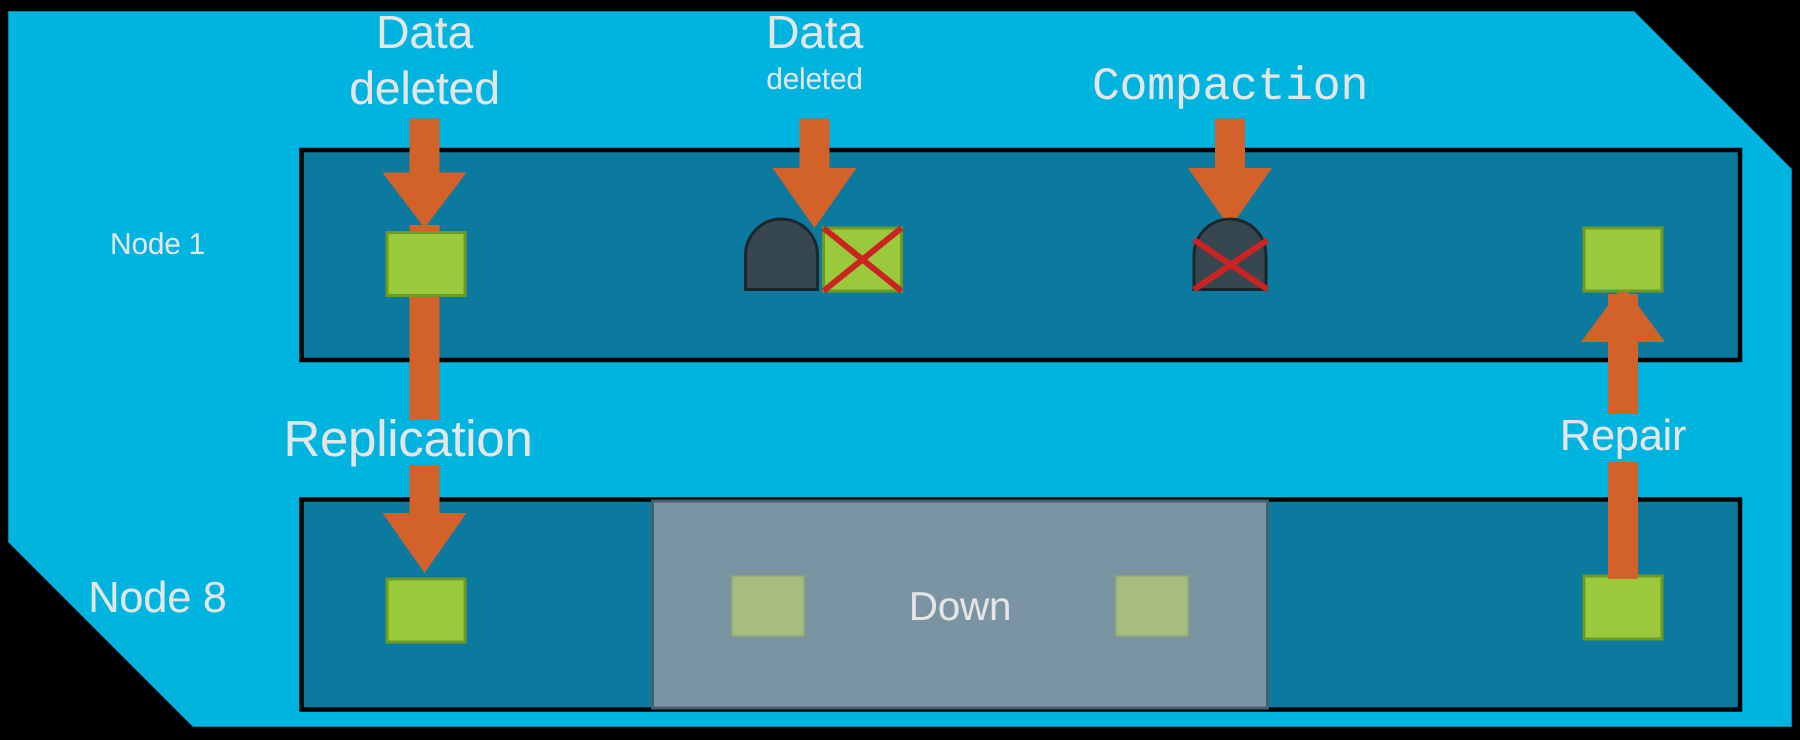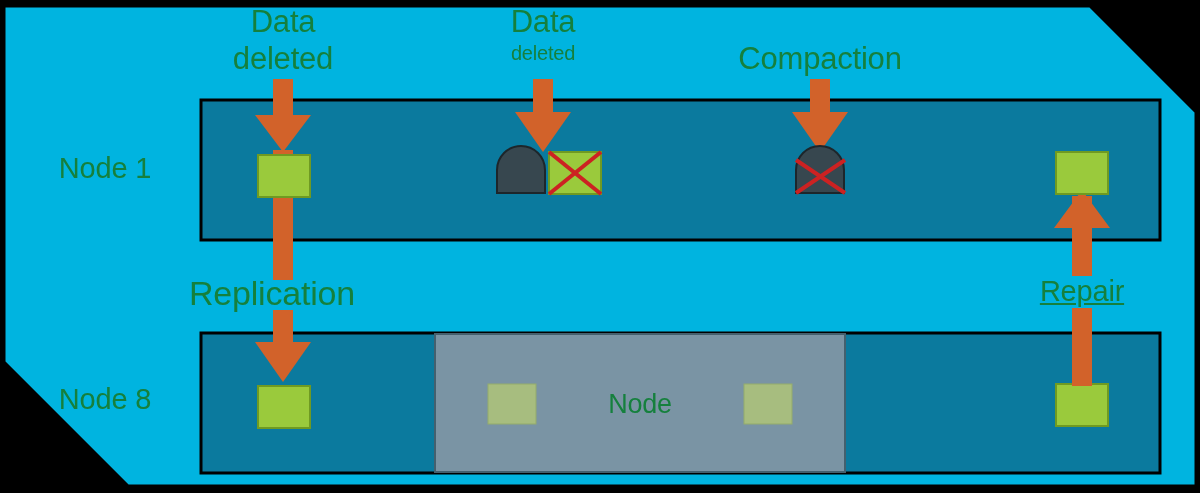--- a/index.html
+++ b/index.html
@@ -1,20 +1,20 @@
 <!DOCTYPE html>
 <html><head>
 <meta charset="utf-8">
 <style>
   html,body{margin:0;padding:0;background:#000;}
   body{width:1200px;height:493px;overflow:hidden;
        font-family:"Liberation Sans","DejaVu Sans",sans-serif;}
   #stage{position:relative;width:1200px;height:493px;background:#000;}
   #stage svg{position:absolute;left:0;top:0;}
-  .lbl{position:absolute;color:#15803d;font-weight:400;letter-spacing:-0.2px;
+  .lbl{position:absolute;color:#e5e5e5;font-weight:400;letter-spacing:-0.2px;
        text-align:center;line-height:1.04;white-space:pre;}
 </style>
 </head>
 <body>
 
 <div id="stage">
 
   <svg width="1200" height="493" viewBox="0 0 1200 493">
 
     <polygon points="4,6 1090,6 1196,112 1196,486 128,486 4,362" fill="#00b4e0" stroke="#000000" stroke-width="3"></polygon>
@@ -76,31 +76,31 @@
       <rect x="1072" y="308" width="20" height="78" fill="#d2622a"></rect>
 
       <rect x="1072" y="196" width="20" height="80" fill="#d2622a"></rect>
       <polygon points="1054,228 1110,228 1082,190" fill="#d2622a"></polygon>
     </g>
 
     <rect x="1056" y="152" width="52" height="42" fill="#9aca3c" stroke="#6f9a22" stroke-width="2"></rect>
 
   </svg>
 
-  <div class="lbl" style="left:20px;top:153px;width:170px;font-size:29px;">Node 1</div>
+  <div class="lbl" style="left:20px;top:153px;width:170px;font-size:20px;">Node 1</div>
 
   <div class="lbl" style="left:20px;top:384px;width:170px;font-size:29px;">Node 8</div>
 
   <div class="lbl" style="left:183px;top:6px;width:200px;font-size:31px;">Data</div>
   <div class="lbl" style="left:183px;top:43px;width:200px;font-size:31px;">deleted</div>
 
   <div class="lbl" style="left:443px;top:6px;width:200px;font-size:31px;">Data</div>
   <div class="lbl" style="left:443px;top:43px;width:200px;font-size:20px;">deleted</div>
 
-  <div class="lbl" style="left:700px;top:43px;width:240px;font-size:31px;">Compaction</div>
+  <div class="lbl" style="left:700px;top:43px;width:240px;font-size:31px;font-family:Liberation Mono, monospace;">Compaction</div>
 
   <div class="lbl" style="left:162px;top:276px;width:220px;font-size:34px;">Replication</div>
 
-  <div class="lbl" style="left:992px;top:276px;width:180px;font-size:29px;text-decoration:underline;">Repair</div>
+  <div class="lbl" style="left:992px;top:276px;width:180px;font-size:29px;">Repair</div>
 
-  <div class="lbl" style="left:560px;top:390px;width:160px;font-size:27px;">Node</div>
+  <div class="lbl" style="left:560px;top:390px;width:160px;font-size:27px;">Down</div>
 
 </div>
 
 </body></html>

